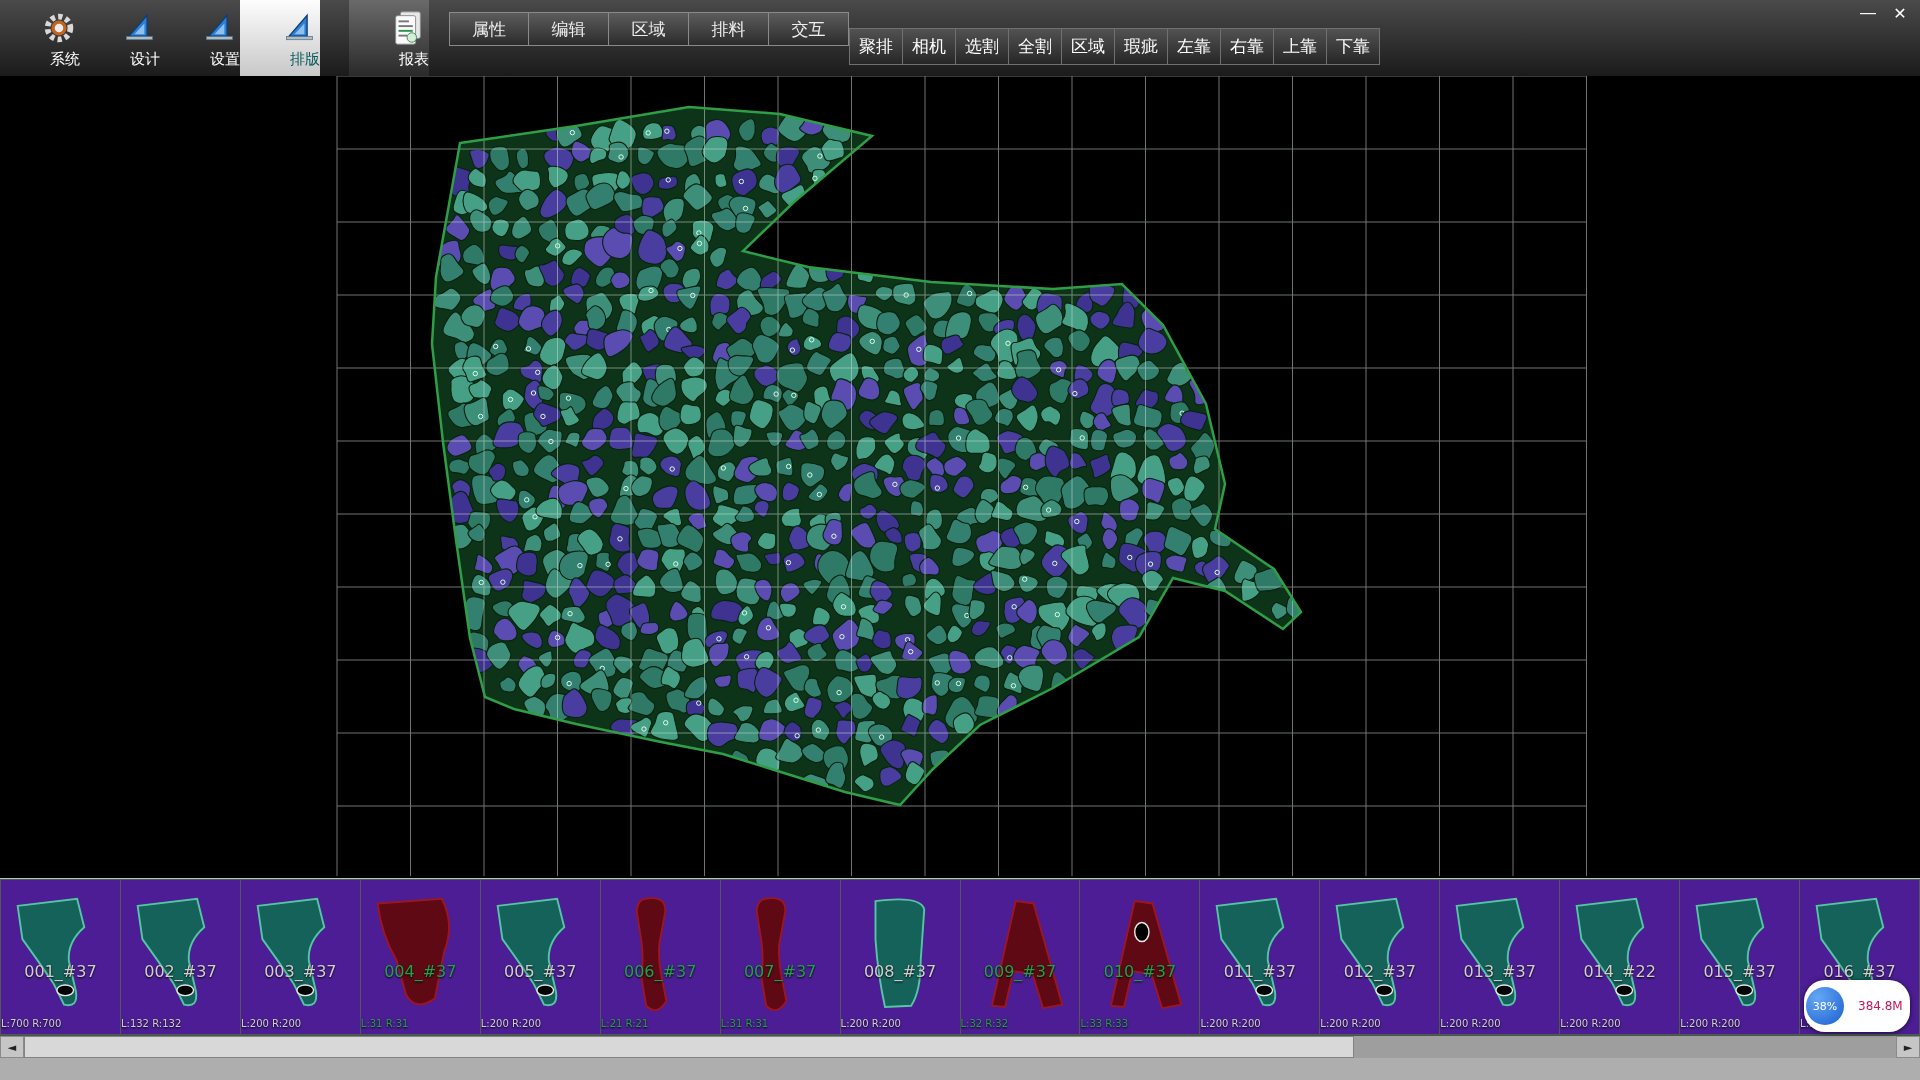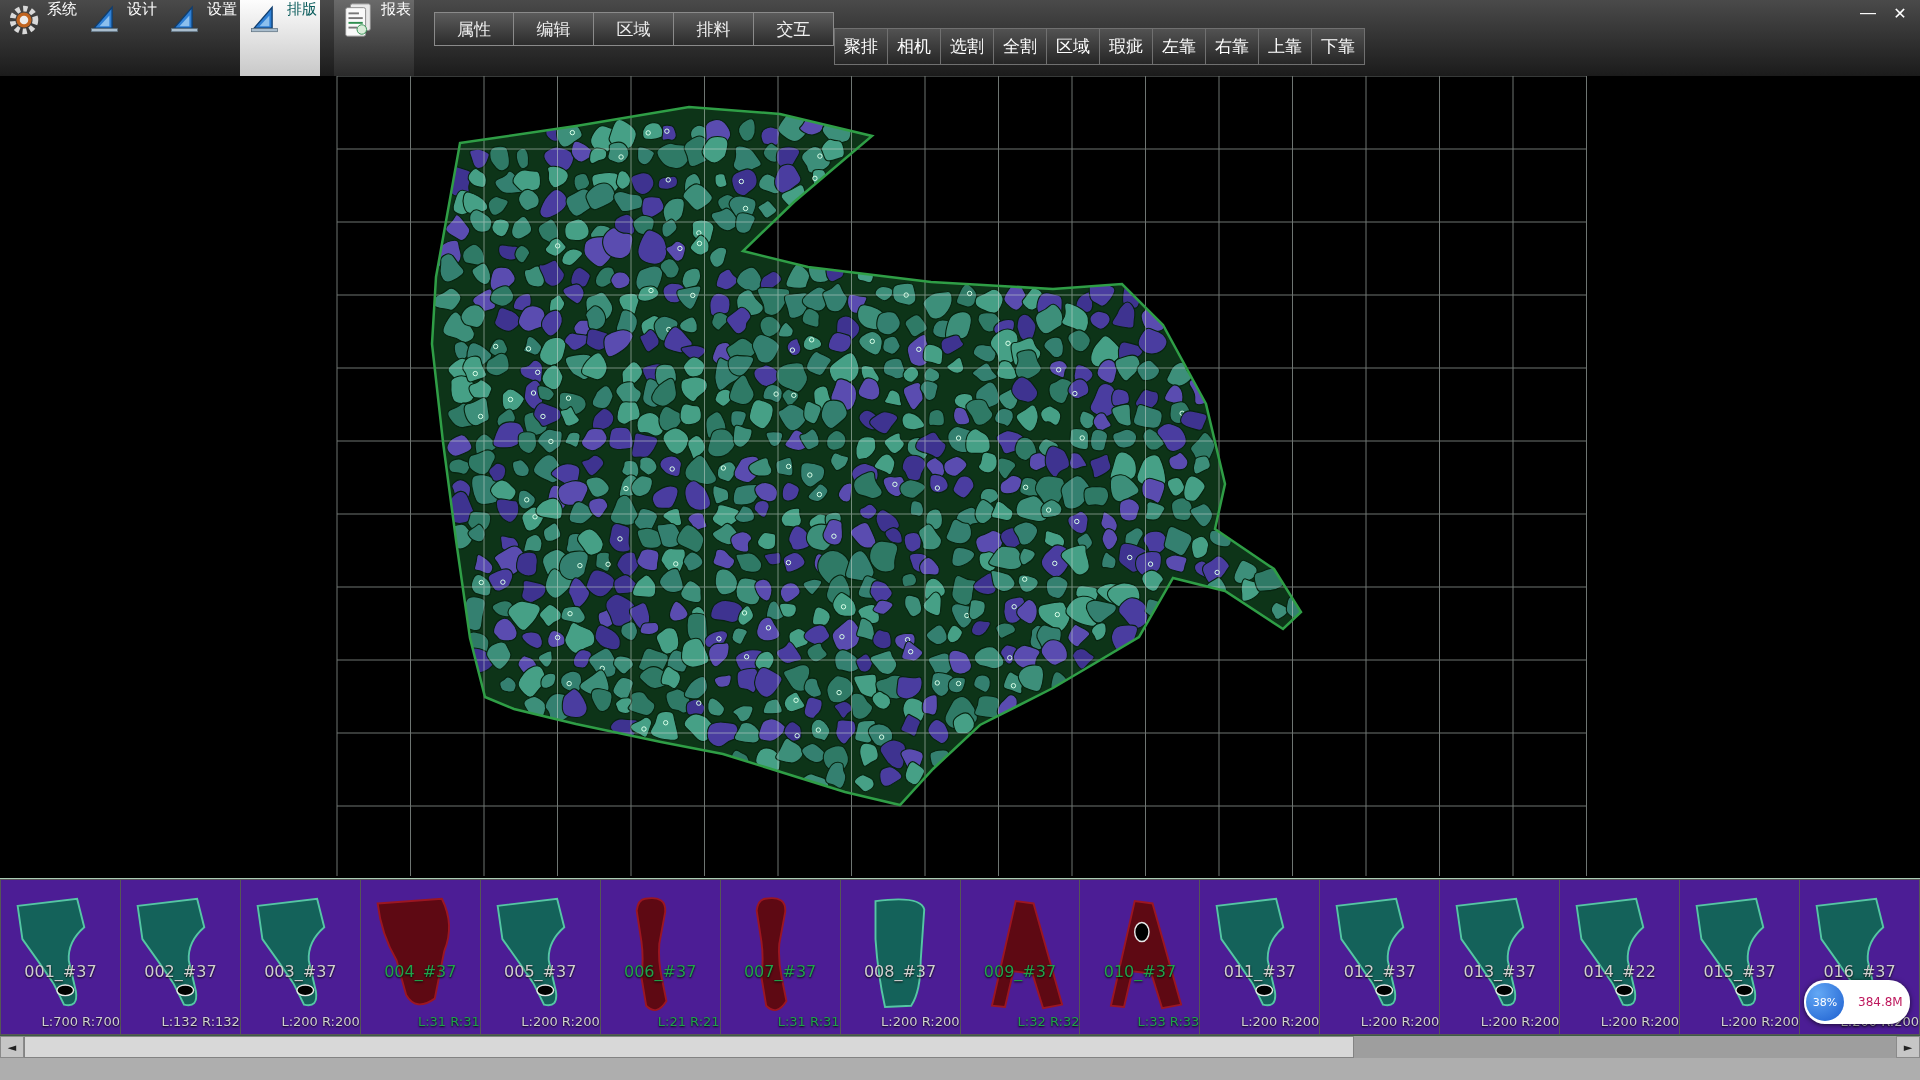--- a/index.html
+++ b/index.html
@@ -4,25 +4,25 @@
 <style>
   *{margin:0;padding:0;box-sizing:border-box}
   html,body{width:1920px;height:1080px;overflow:hidden;background:#000;
     font-family:"DejaVu Sans","Liberation Sans",sans-serif}
   #app{position:relative;width:1920px;height:1080px;background:#000;overflow:hidden}
 
   
   header{position:absolute;top:0;left:0;width:1920px;height:76px;
     background:linear-gradient(#4a4a4a,#1b1b1b);display:flex;align-items:stretch}
   #app-buttons{display:flex;height:76px}
-  .app-btn{width:80px;display:flex;align-items:flex-start;justify-content:center;
+  .app-btn{width:80px;display:flex;flex-direction:column;align-items:flex-end;justify-content:center;
     gap:2px;color:#fff;font-size:15px;cursor:pointer}
   .app-btn .icon{width:42px;height:40px;display:flex;align-items:center;justify-content:center}
   .app-btn.active{background:linear-gradient(#fdfdfd,#c8c8c8);color:#0a5c5c}
-  .app-btn.report{margin-left:14px;background:linear-gradient(#6a6a6a,#2a2a2a)}
+  .app-btn.report{margin-left:29px;background:linear-gradient(#6a6a6a,#2a2a2a)}
   .menus{display:flex;margin-left:20px;padding-top:12px}
   #menu-tabs{display:flex;height:34px}
   .menu-tab{min-width:80px;display:flex;align-items:center;justify-content:center;color:#efefef;
     font-size:17px;border:1px solid #8a8a8a;border-left:none;background:linear-gradient(#5c5c5c,#2c2c2c);cursor:pointer}
   .menu-tab:first-child{border-left:1px solid #8a8a8a}
   #tool-buttons{display:flex;height:40px;align-items:center;margin-top:14px}
   .tool-btn{padding:6px 9px;color:#fff;font-size:17px;background:linear-gradient(#525252,#262626);
     border:1px solid #707070;border-left:none;cursor:pointer;white-space:nowrap}
   .tool-btn:first-child{border-left:1px solid #707070}
   .win-controls{position:absolute;right:4px;top:0;display:flex}
@@ -33,35 +33,35 @@
   #canvas svg{display:block;width:1920px;height:802px}
 
   
   #tray{position:absolute;top:878px;left:0;width:1920px;height:158px;background:#000;
     border-top:1px solid #a9cbb4;border-bottom:1px solid #3c5c46;display:flex}
   .cell{flex:1;position:relative;background:#4c1d95;border:1px solid #565656;border-left:none;cursor:pointer}
   .cell:first-child{border-left:1px solid #565656}
   .cell svg{position:absolute;left:0;top:0;width:100%;height:100%}
   .cell .plabel{position:absolute;left:0;right:0;top:53%;text-align:center;font-size:16px;
     color:#cfcfcf;text-shadow:0 1px 2px #000;pointer-events:none}
-  .cell .lr{position:absolute;left:0;right:0;bottom:5px;text-align:right;font-size:13px;
+  .cell .lr{position:absolute;left:0;right:0;bottom:5px;text-align:left;font-size:10px;
     color:#cfcfcf;text-shadow:0 1px 2px #000;pointer-events:none}
   .cell.green .plabel,.cell.green .lr{color:#21a24a}
 
   
   #hscroll{position:absolute;top:1036px;left:0;width:1920px;height:22px;display:flex;background:#c2c2c2}
   .sb-arrow{width:24px;height:22px;display:flex;align-items:center;justify-content:center;
     font-size:11px;color:#222;background:#c6c6c6;border:1px solid #8a8a8a;cursor:pointer}
   .sb-track{flex:1;position:relative;background:#9e9e9e}
   .sb-thumb{position:absolute;left:0;top:0;bottom:0;width:1330px;background:#d8d8d8;
     border:1px solid #838383;cursor:grab}
   #bottom-frame{position:absolute;top:1058px;left:0;width:1920px;height:22px;background:#aeaeae}
 
   
-  #status-pill{position:absolute;left:1804px;top:980px;width:106px;height:44px;background:#fff;
+  #status-pill{position:absolute;left:1804px;top:980px;width:106px;height:52px;background:#fff;
     border-radius:21px;display:flex;align-items:center;box-shadow:0 1px 5px rgba(0,0,0,.65);z-index:5}
   .pct-circle{width:38px;height:38px;margin-left:2px;border-radius:50%;flex:0 0 38px;
     background:radial-gradient(circle at 32% 28%,#63a8f5,#1c5ecf);color:#fff;font-size:11px;
     display:flex;align-items:center;justify-content:center}
   .mem{margin-left:14px;font-size:12px;color:#be185d}
 </style>
 </head>
 <body>
 
 <div id="app">

